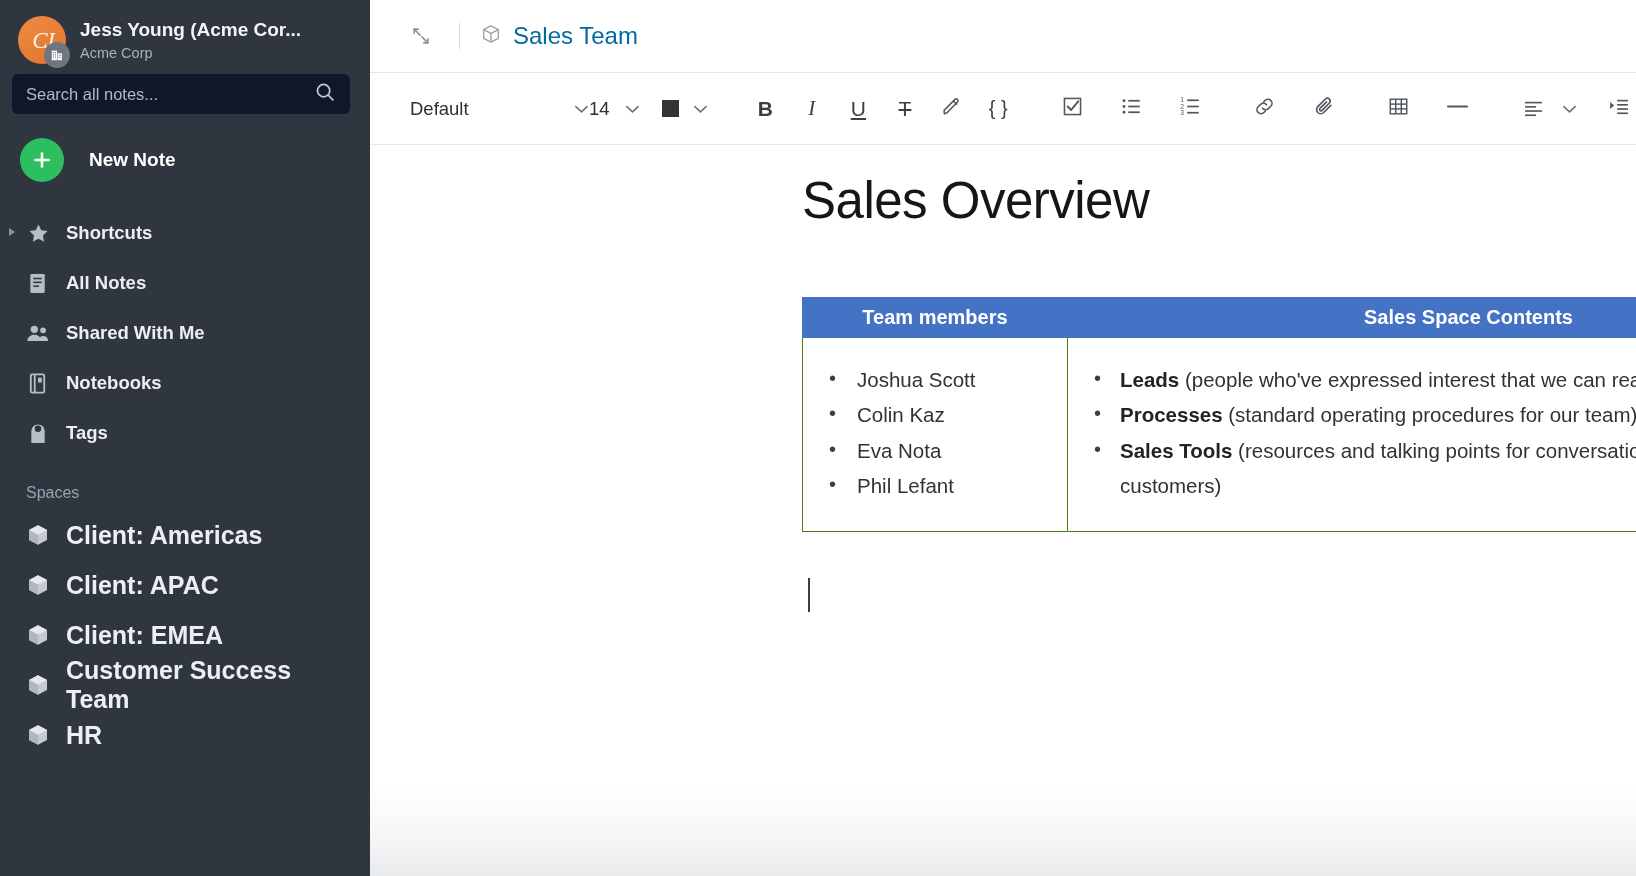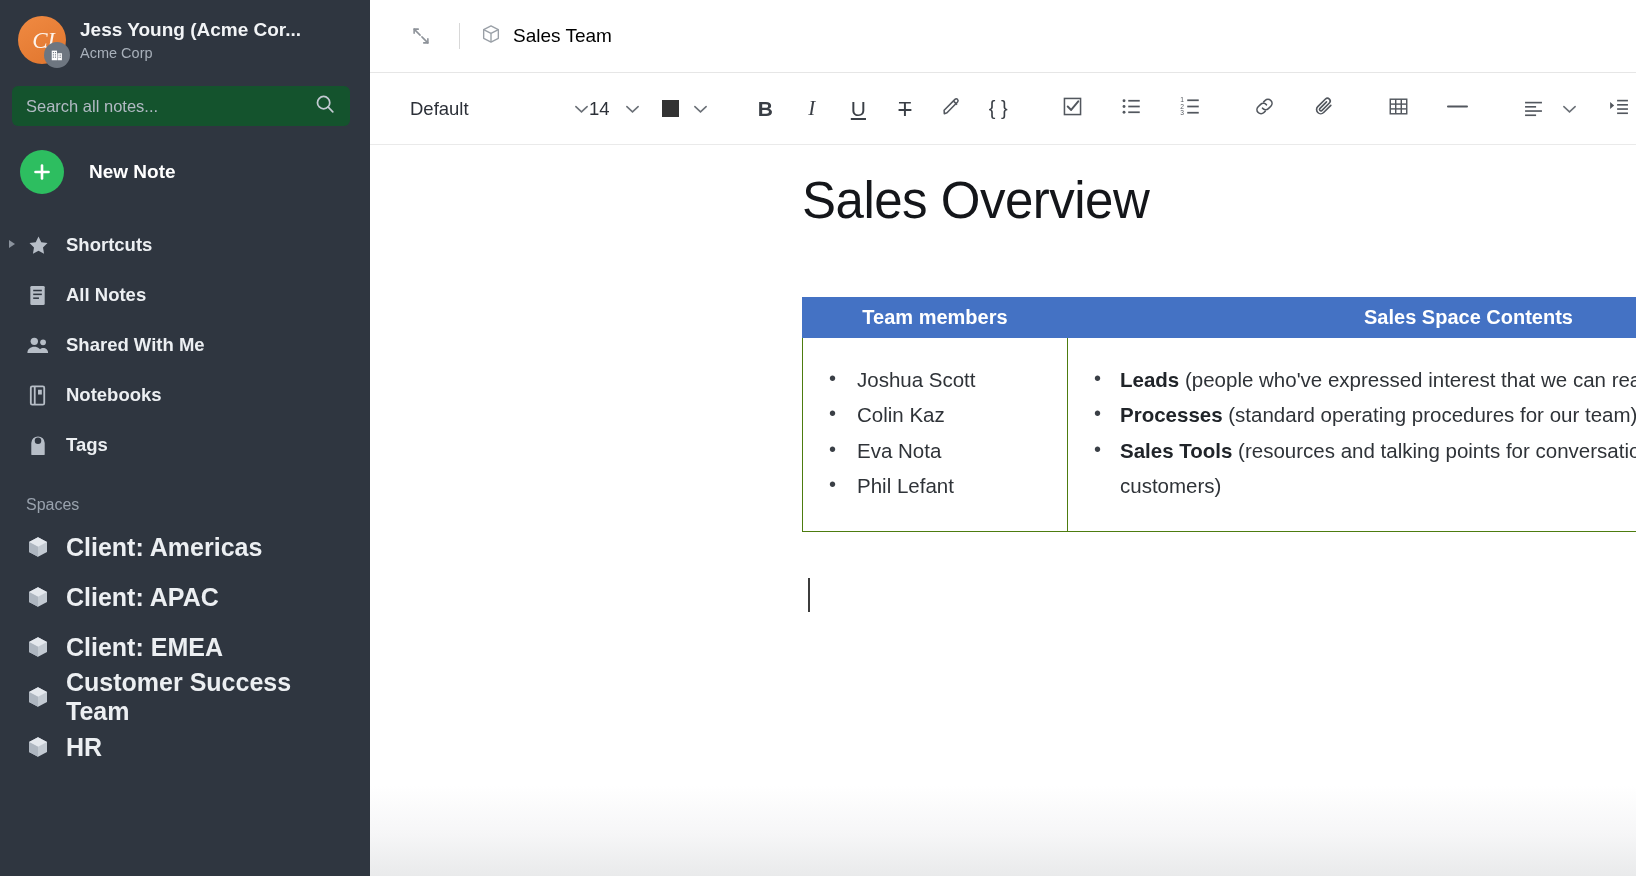--- a/index.html
+++ b/index.html
@@ -43,23 +43,23 @@
   .account-name {
     color: #f2f4f6; font-size: 19px; font-weight: 700;
     line-height: 1.2; white-space: nowrap; overflow: hidden;
   }
   .account-org {
     color: #a8b0ba; font-size: 14.5px; margin-top: 3px;
     white-space: nowrap;
   }
 
   .search-box {
-    margin: 12px 20px 0 12px;
+    margin: 0 20px 0 12px;
     height: 40px; border-radius: 6px;
-    background: #14532d;
+    background: #0f172a;
     display: flex; align-items: center;
     padding: 0 14px;
   }
   .search-input {
     flex: 1; background: transparent; border: none; outline: none;
     color: #cfd5dc; font-size: 16.5px;
     font-family: "Liberation Sans", sans-serif;
   }
   .search-input::placeholder { color: #b2bac4; }
 
@@ -101,21 +101,21 @@
     flex: 1; height: 876px; position: relative;
     background: #ffffff; overflow: hidden;
   }
   .topbar {
     height: 73px; display: flex; align-items: center;
     gap: 14px; padding-left: 32px;
     border-bottom: 1px solid #e6e6e6;
   }
   .topbar-divider { width: 1px; height: 26px; background: #d8d8d8; margin: 0 6px; }
   .space-crumb { display: flex; align-items: center; gap: 11px; cursor: pointer; }
-  .space-crumb-label { color: #000000; font-size: 19px; }
+  .space-crumb-label { color: #0369a1; font-size: 24px; }
 
   .toolbar {
     height: 72px; display: flex; align-items: center;
     padding-left: 40px; border-bottom: 1px solid #eaeaea;
     gap: 0;
   }
   .tb-select {
     display: flex; align-items: center; cursor: pointer;
     color: #2c3038;
   }

